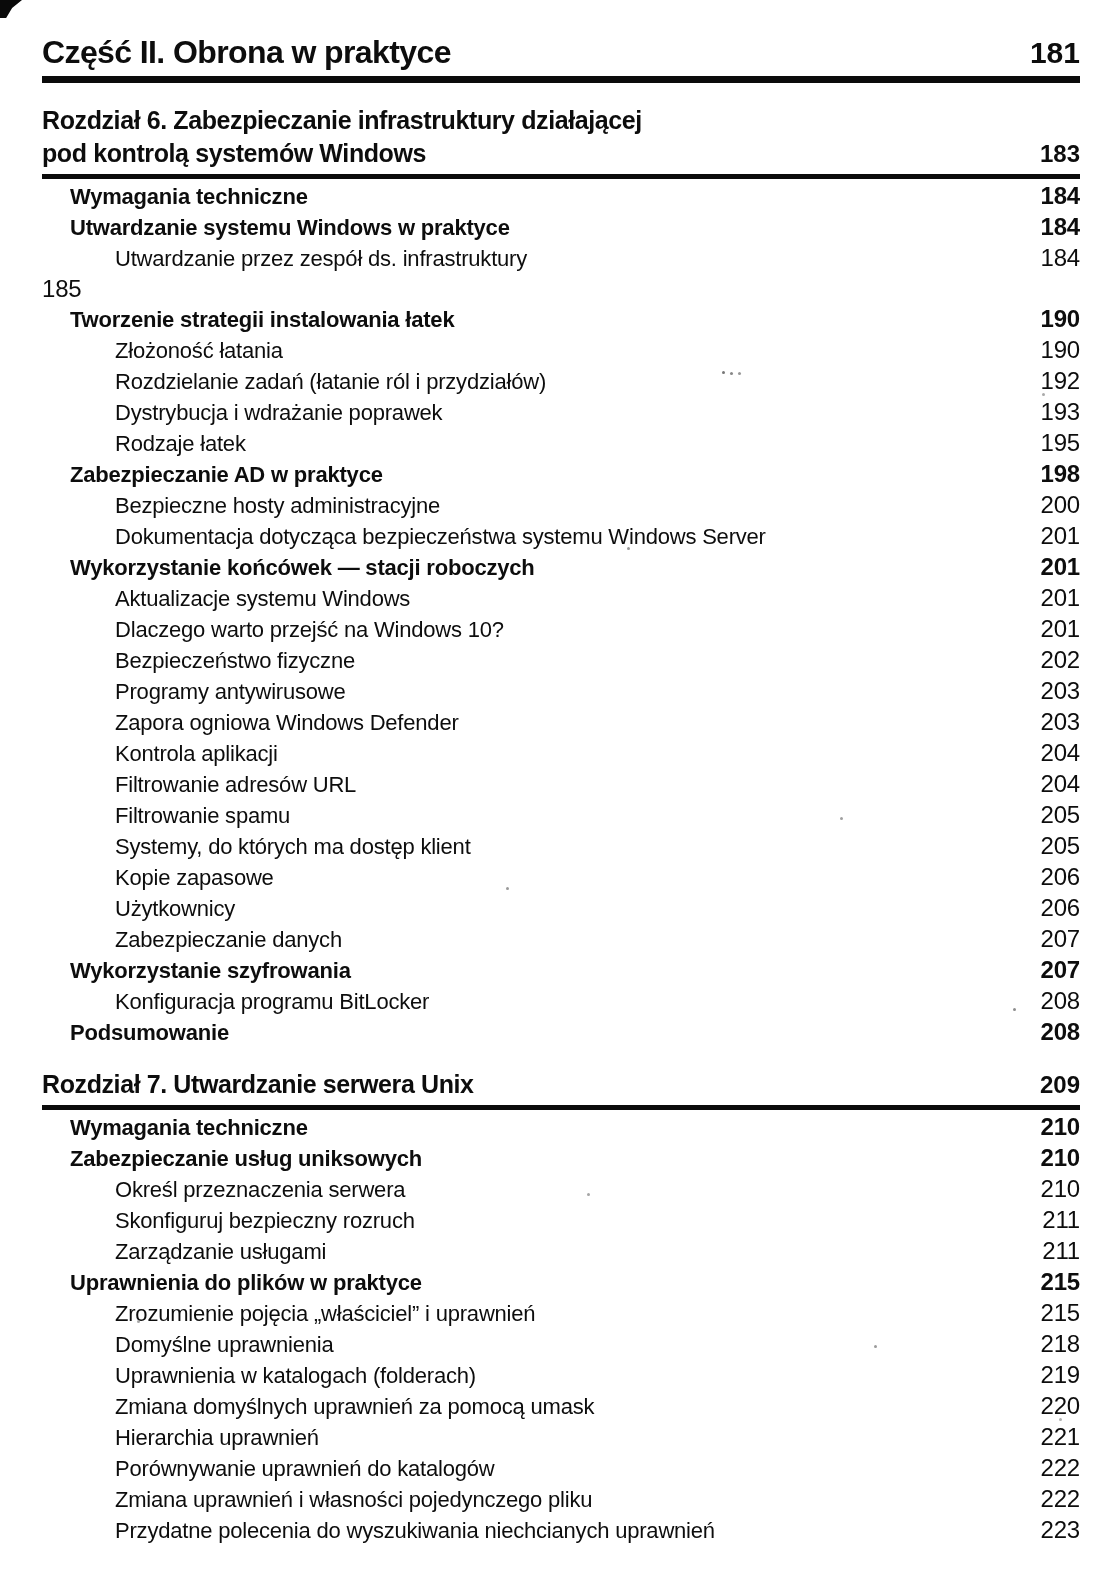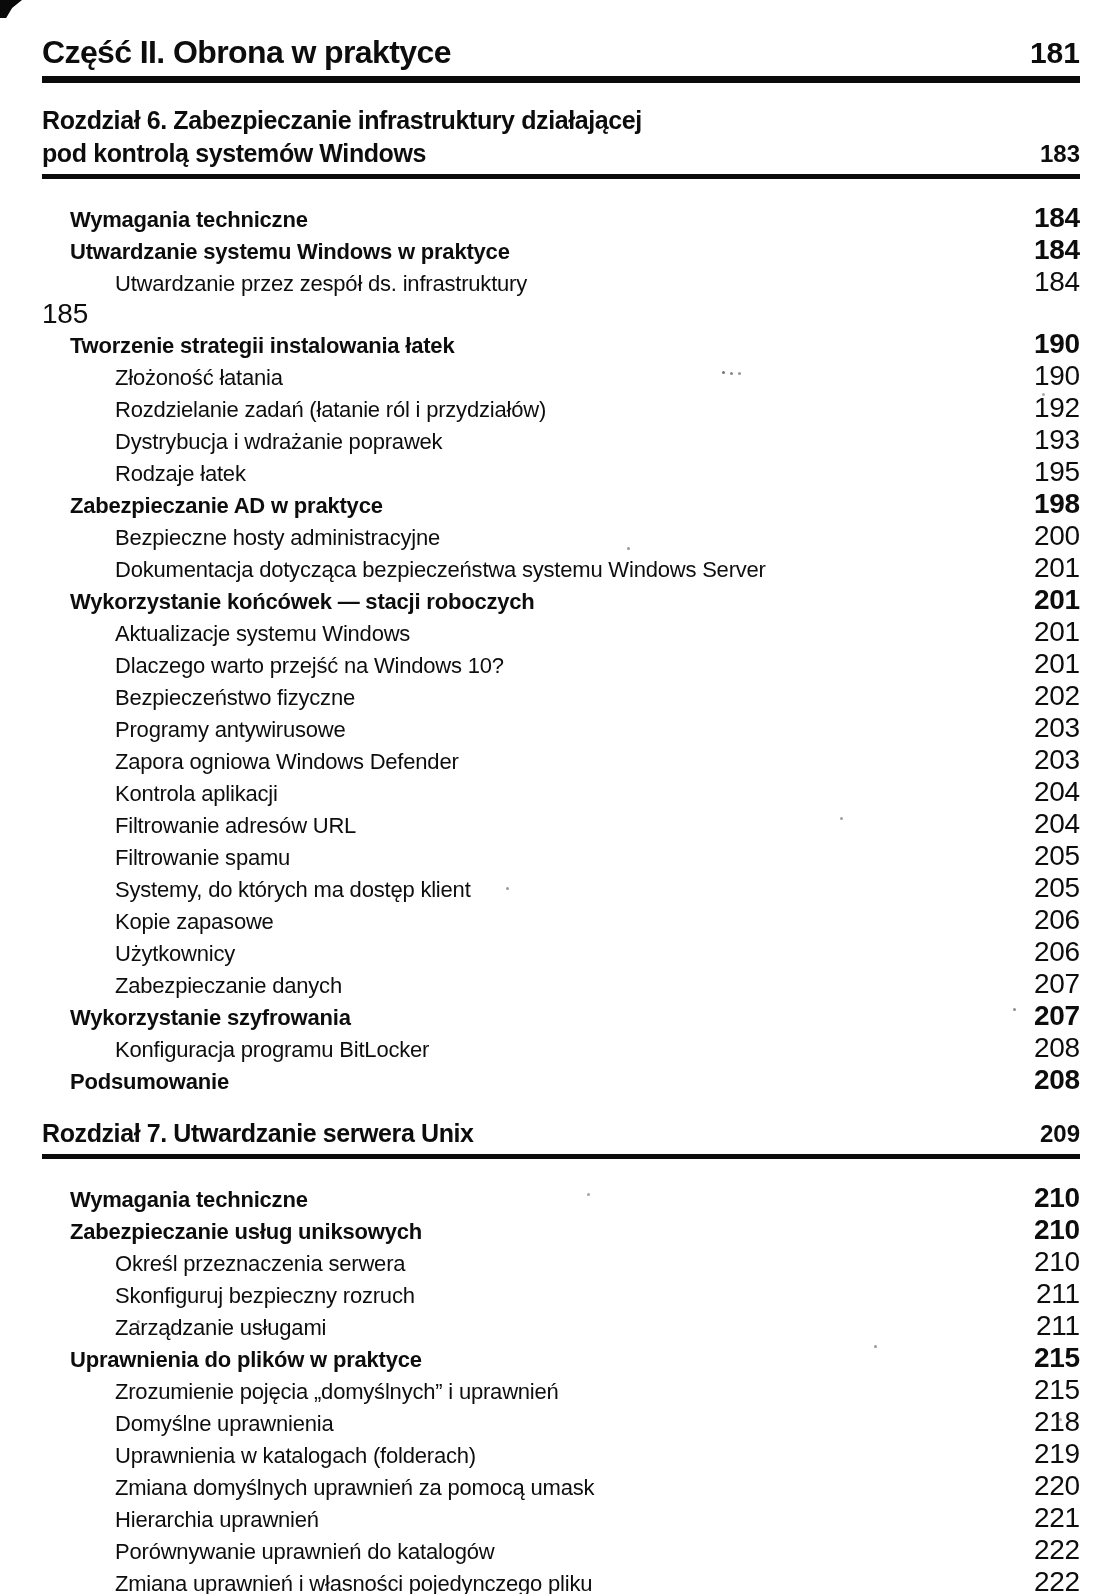--- a/index.html
+++ b/index.html
@@ -88,36 +88,36 @@
     font-size: 24px;
     font-weight: bold;
     line-height: 33px;
   }
   .rule-chapter {
     height: 5px;
     margin-top: 4px;
   }
 
   .entries {
-    margin-top: 24px;
+    margin-top: 2px;
     text-align: center;
   }
   .toc-row {
     display: flex;
     justify-content: space-between;
     align-items: baseline;
     line-height: 30px;
     font-size: 22px;
     letter-spacing: -0.2px;
   }
   .toc-row .entry-title { white-space: nowrap; }
   .toc-row.lvl1 .entry-title { margin-left: 28px; font-weight: bold; }
   .toc-row.lvl2 .entry-title { margin-left: 73px; font-weight: normal; }
   .toc-row.lvl1 .entry-page { font-weight: bold; }
-  .entry-page { font-size: 28px; }
+  .entry-page { font-size: 24px; }
 
   .chapter + .chapter { margin-top: 0; }
   .chapter.second .chapter-header { margin-top: 20px; gap: 32px; }
 </style>
 </head>
 <body>
 
 <div class="sheet">
   <div class="corner-artifact"></div>
   <div class="specks"></div>
@@ -274,21 +274,21 @@
           </div>
           <div class="toc-row lvl2">
             <span class="entry-title">Zarządzanie usługami</span>
             <span class="entry-page">211</span>
           </div>
           <div class="toc-row lvl1">
             <span class="entry-title">Uprawnienia do plików w praktyce</span>
             <span class="entry-page">215</span>
           </div>
           <div class="toc-row lvl2">
-            <span class="entry-title">Zrozumienie pojęcia „domyślnych” i uprawnień</span>
+            <span class="entry-title">Zrozumienie pojęcia „właściciel” i uprawnień</span>
             <span class="entry-page">215</span>
           </div>
           <div class="toc-row lvl2">
             <span class="entry-title">Domyślne uprawnienia</span>
             <span class="entry-page">218</span>
           </div>
           <div class="toc-row lvl2">
             <span class="entry-title">Uprawnienia w katalogach (folderach)</span>
             <span class="entry-page">219</span>
           </div>

